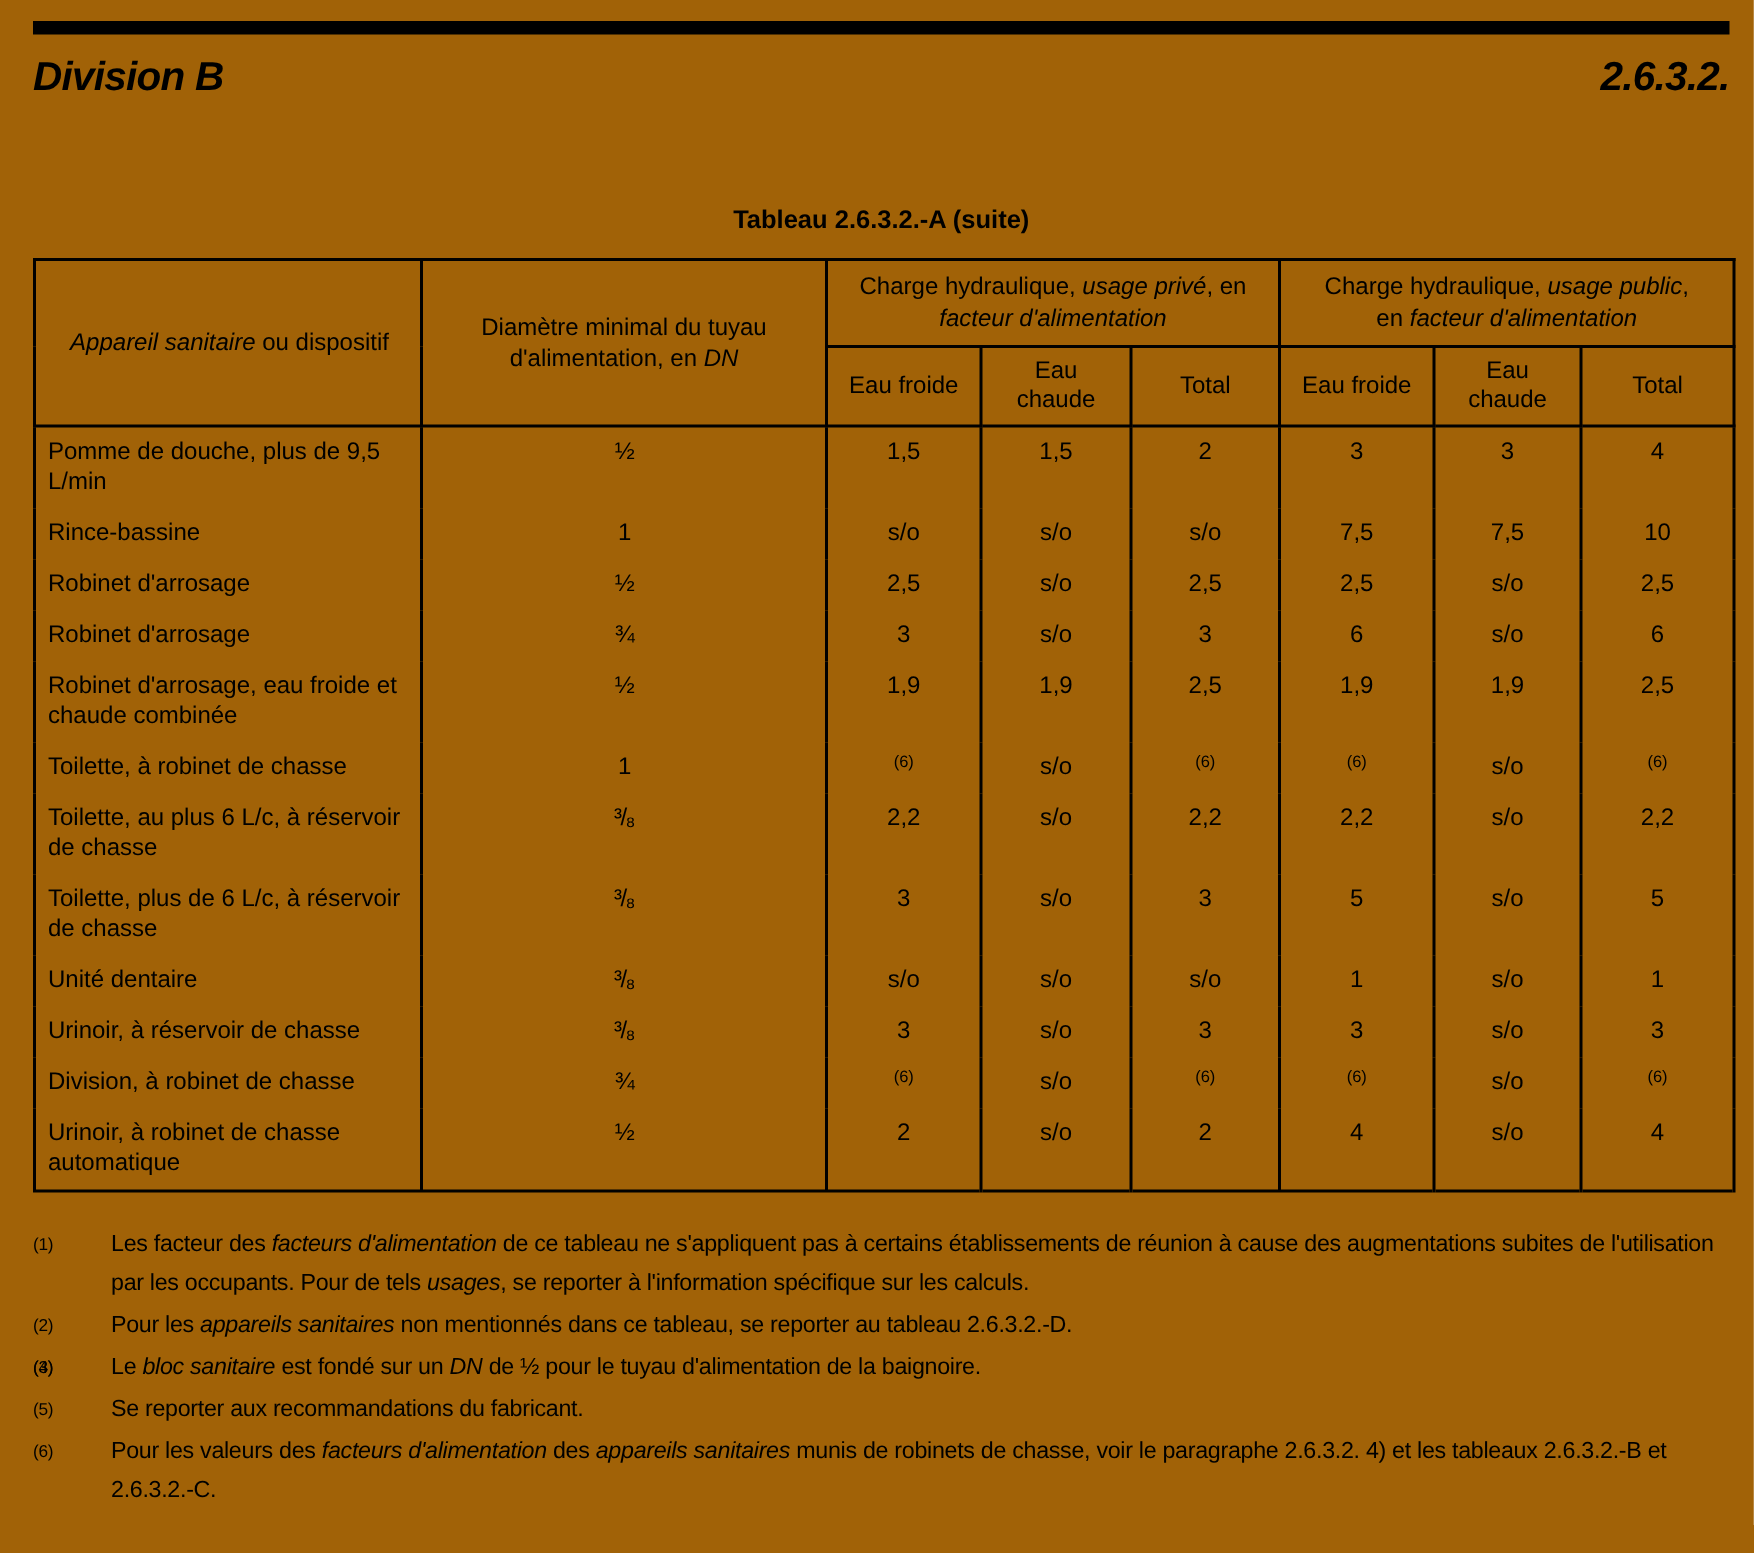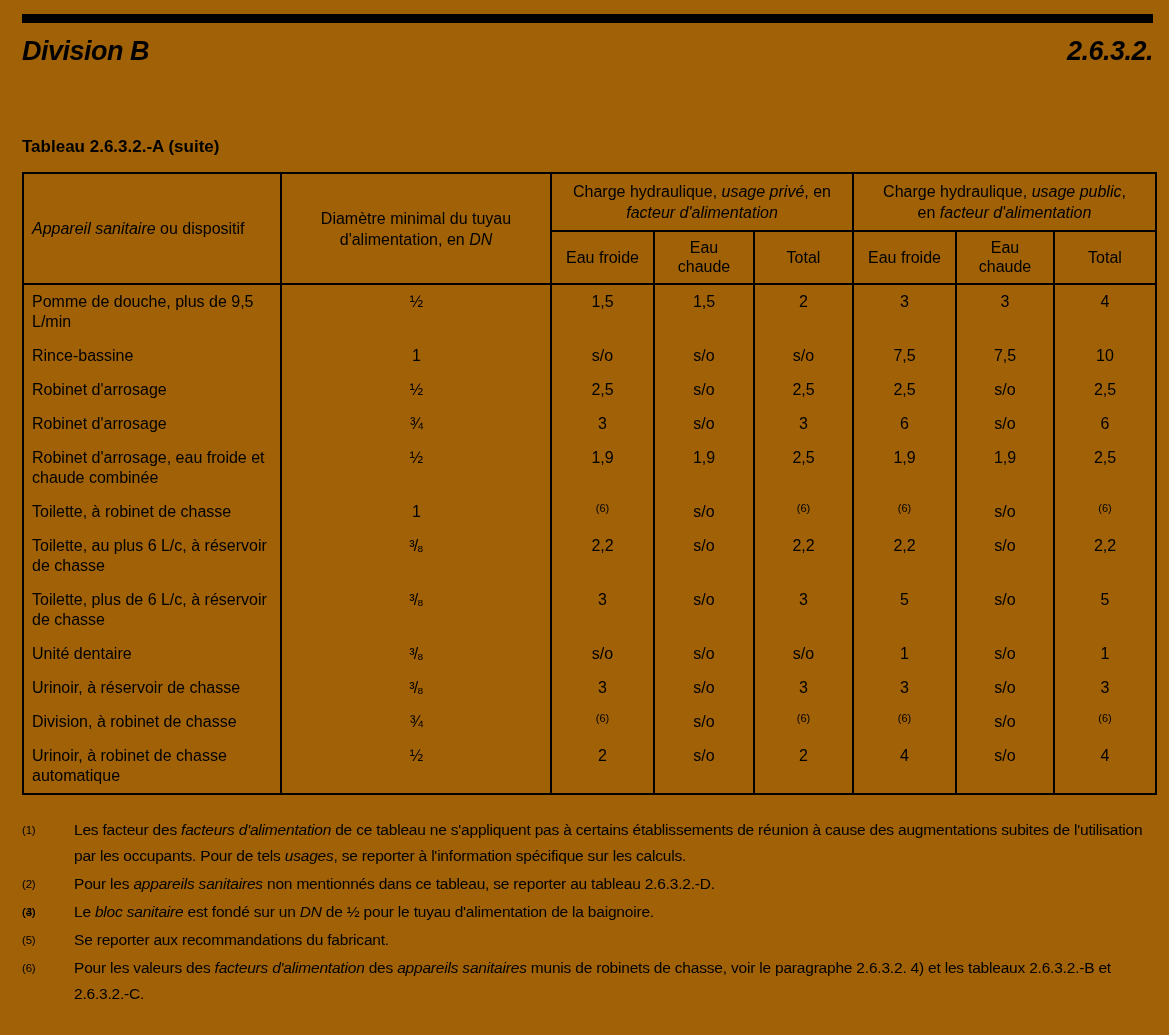--- a/index.html
+++ b/index.html
@@ -14,33 +14,33 @@
   .topbar { position: absolute; left: 22px; top: 14px; width: 1131px; height: 9px; background: #000; }
 
   .header-row {
     position: absolute; left: 22px; top: 36px; width: 1131px;
     display: flex; justify-content: space-between; align-items: baseline;
     font-size: 27px; font-weight: bold; font-style: italic; letter-spacing: -0.5px;
   }
 
   .table-title {
     position: absolute; left: 22px; top: 137px; width: 1131px;
-    font-weight: bold; font-size: 17px;
+    text-align: center; font-weight: bold; font-size: 17px;
   }
 
   table.fixtures {
     position: absolute; left: 22px; top: 172px;
     width: 1133px; table-layout: fixed; border-collapse: collapse;
     border: 2px solid #000;
     font-size: 16px;
   }
   table.fixtures th, table.fixtures td { font-weight: normal; }
 
   thead th { border: 2px solid #000; text-align: center; vertical-align: middle; padding: 4px 6px; line-height: 20px; }
-  th.h-fixture { text-align: left; padding-left: 8px; }
+  th.h-fixture { text-align: center; padding-left: 8px; }
   .gh-inner { display: inline-block; max-width: 262px; line-height: 21px; }
   th.h-group { height: 58px; margin-top: 48px; }
   th.h-sub { height: 53px; }
   .narrow { display: inline-block; max-width: 60px; line-height: 19px; }
 
   tbody td {
     border-left: 2px solid #000; border-right: 2px solid #000;
     vertical-align: top; line-height: 20px;
     padding: 7px 6px 7px 6px;
   }

